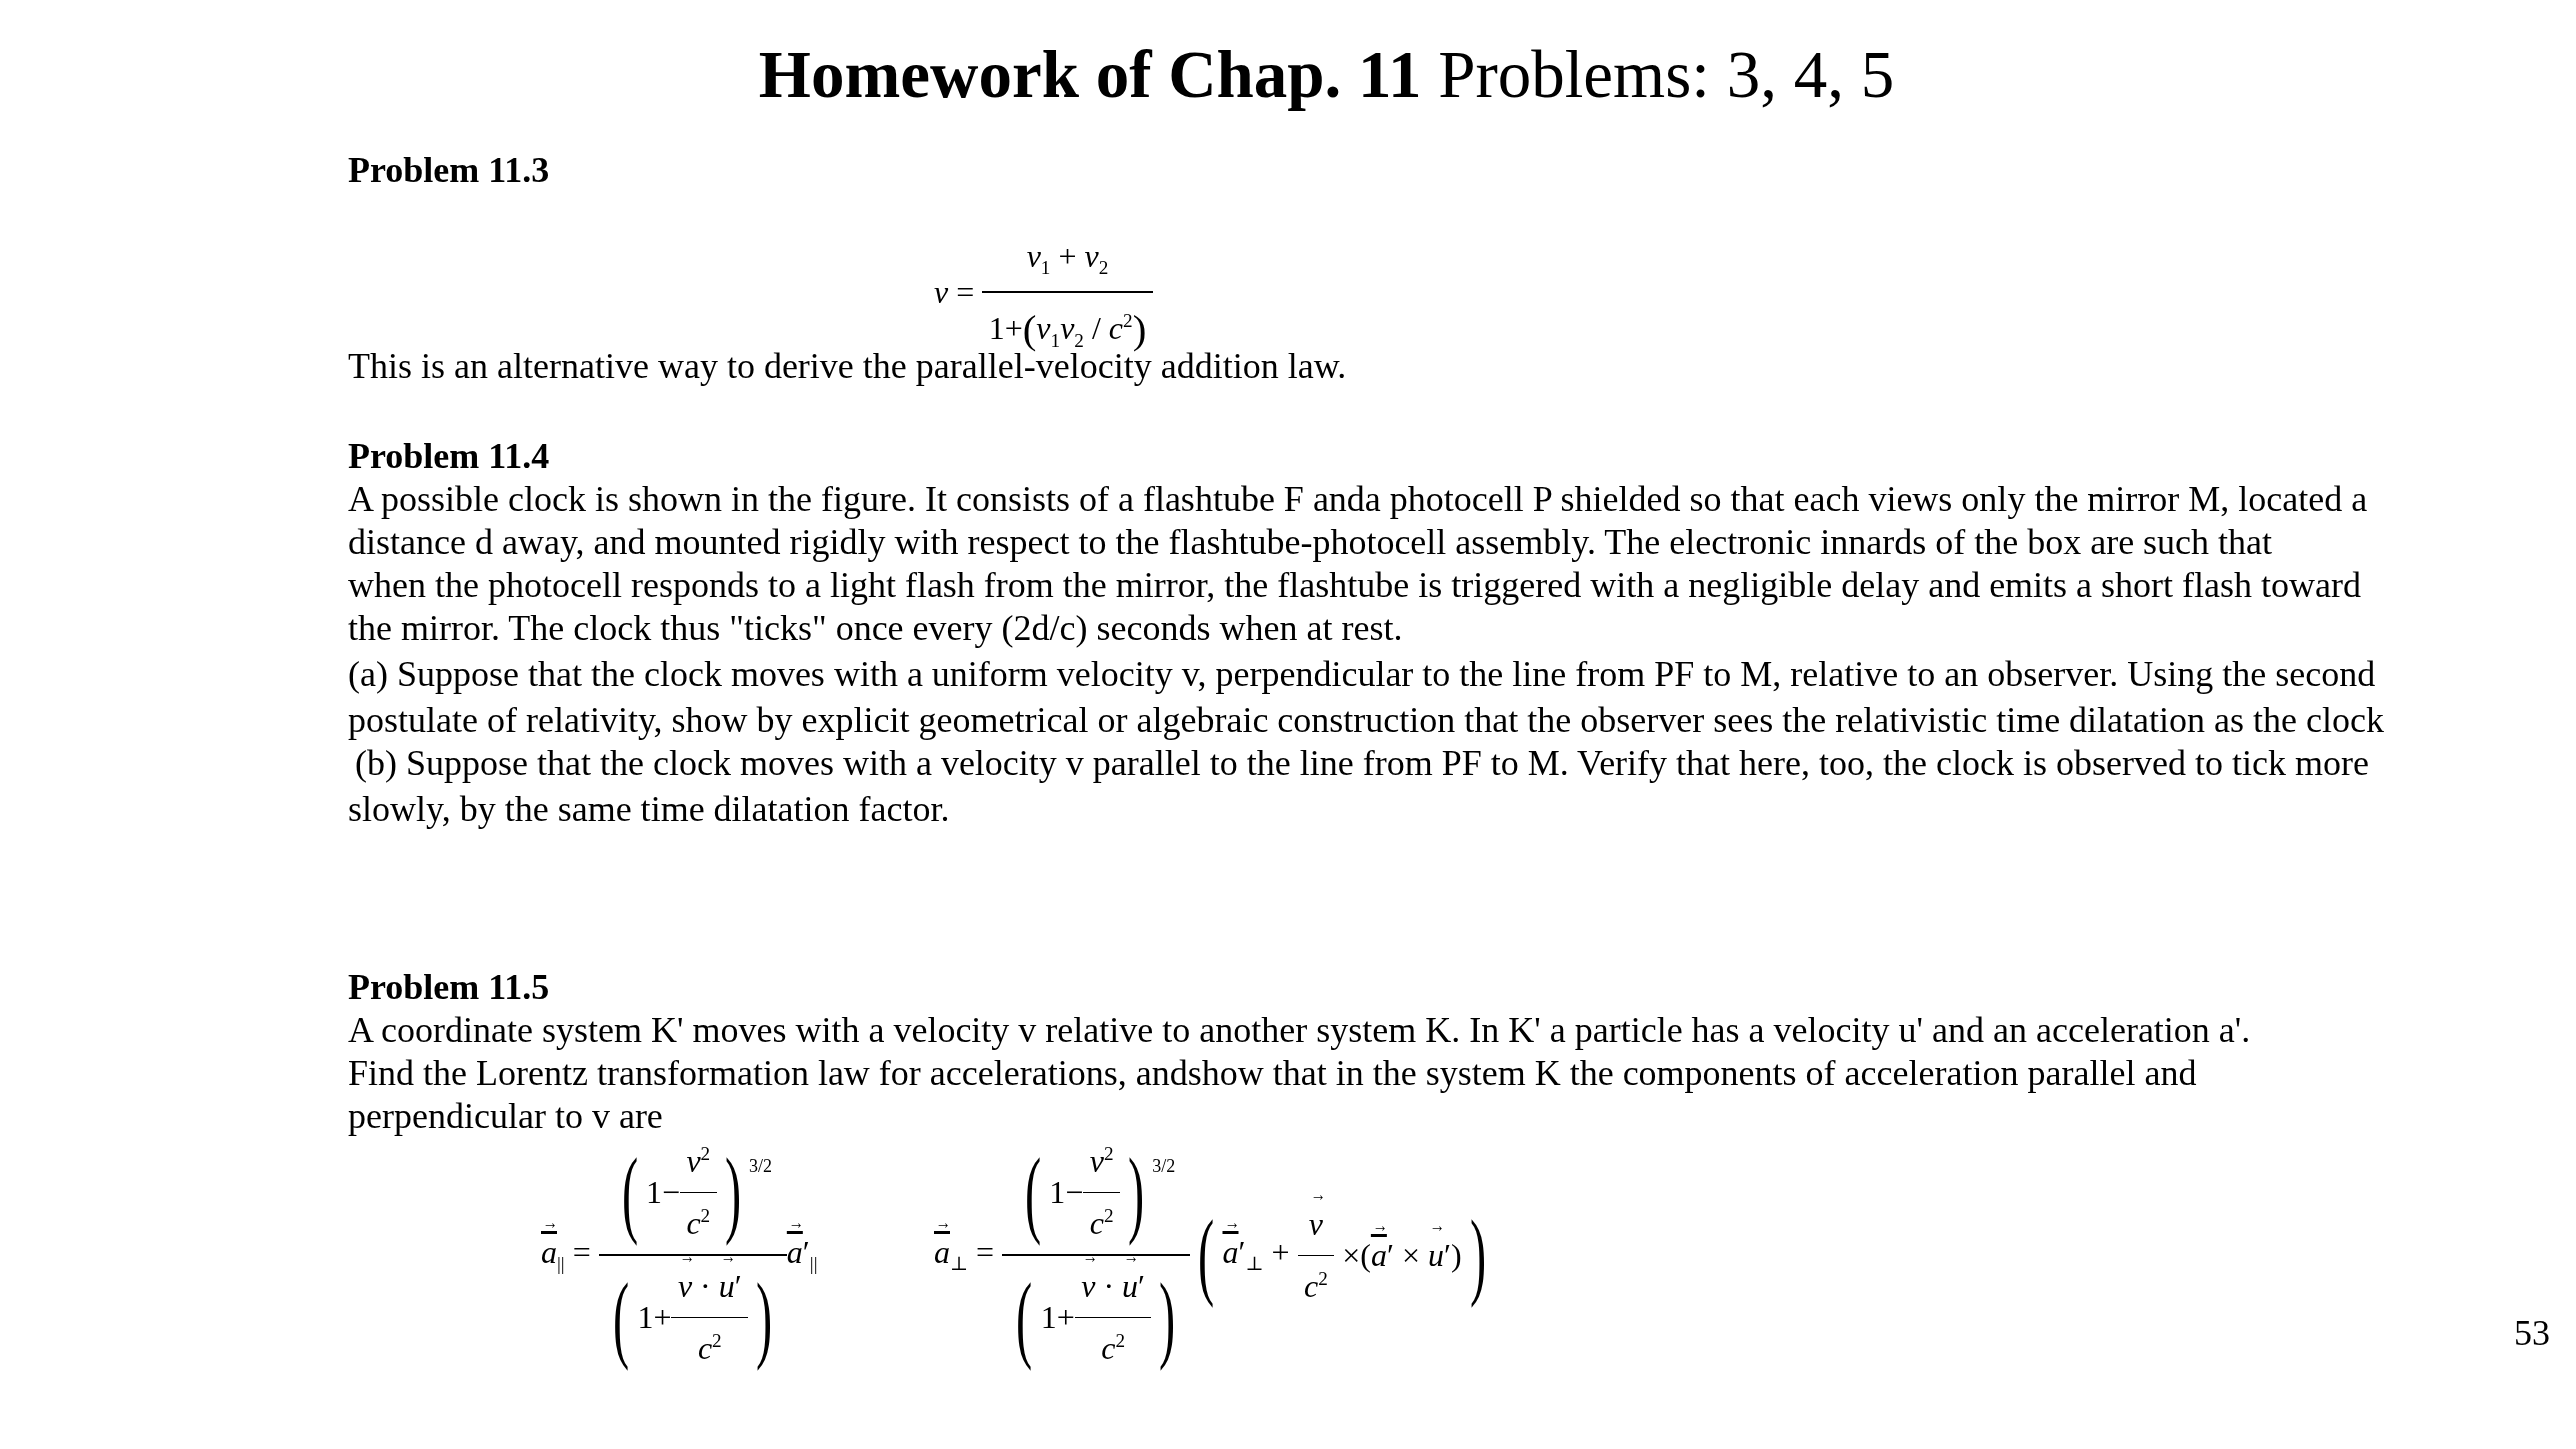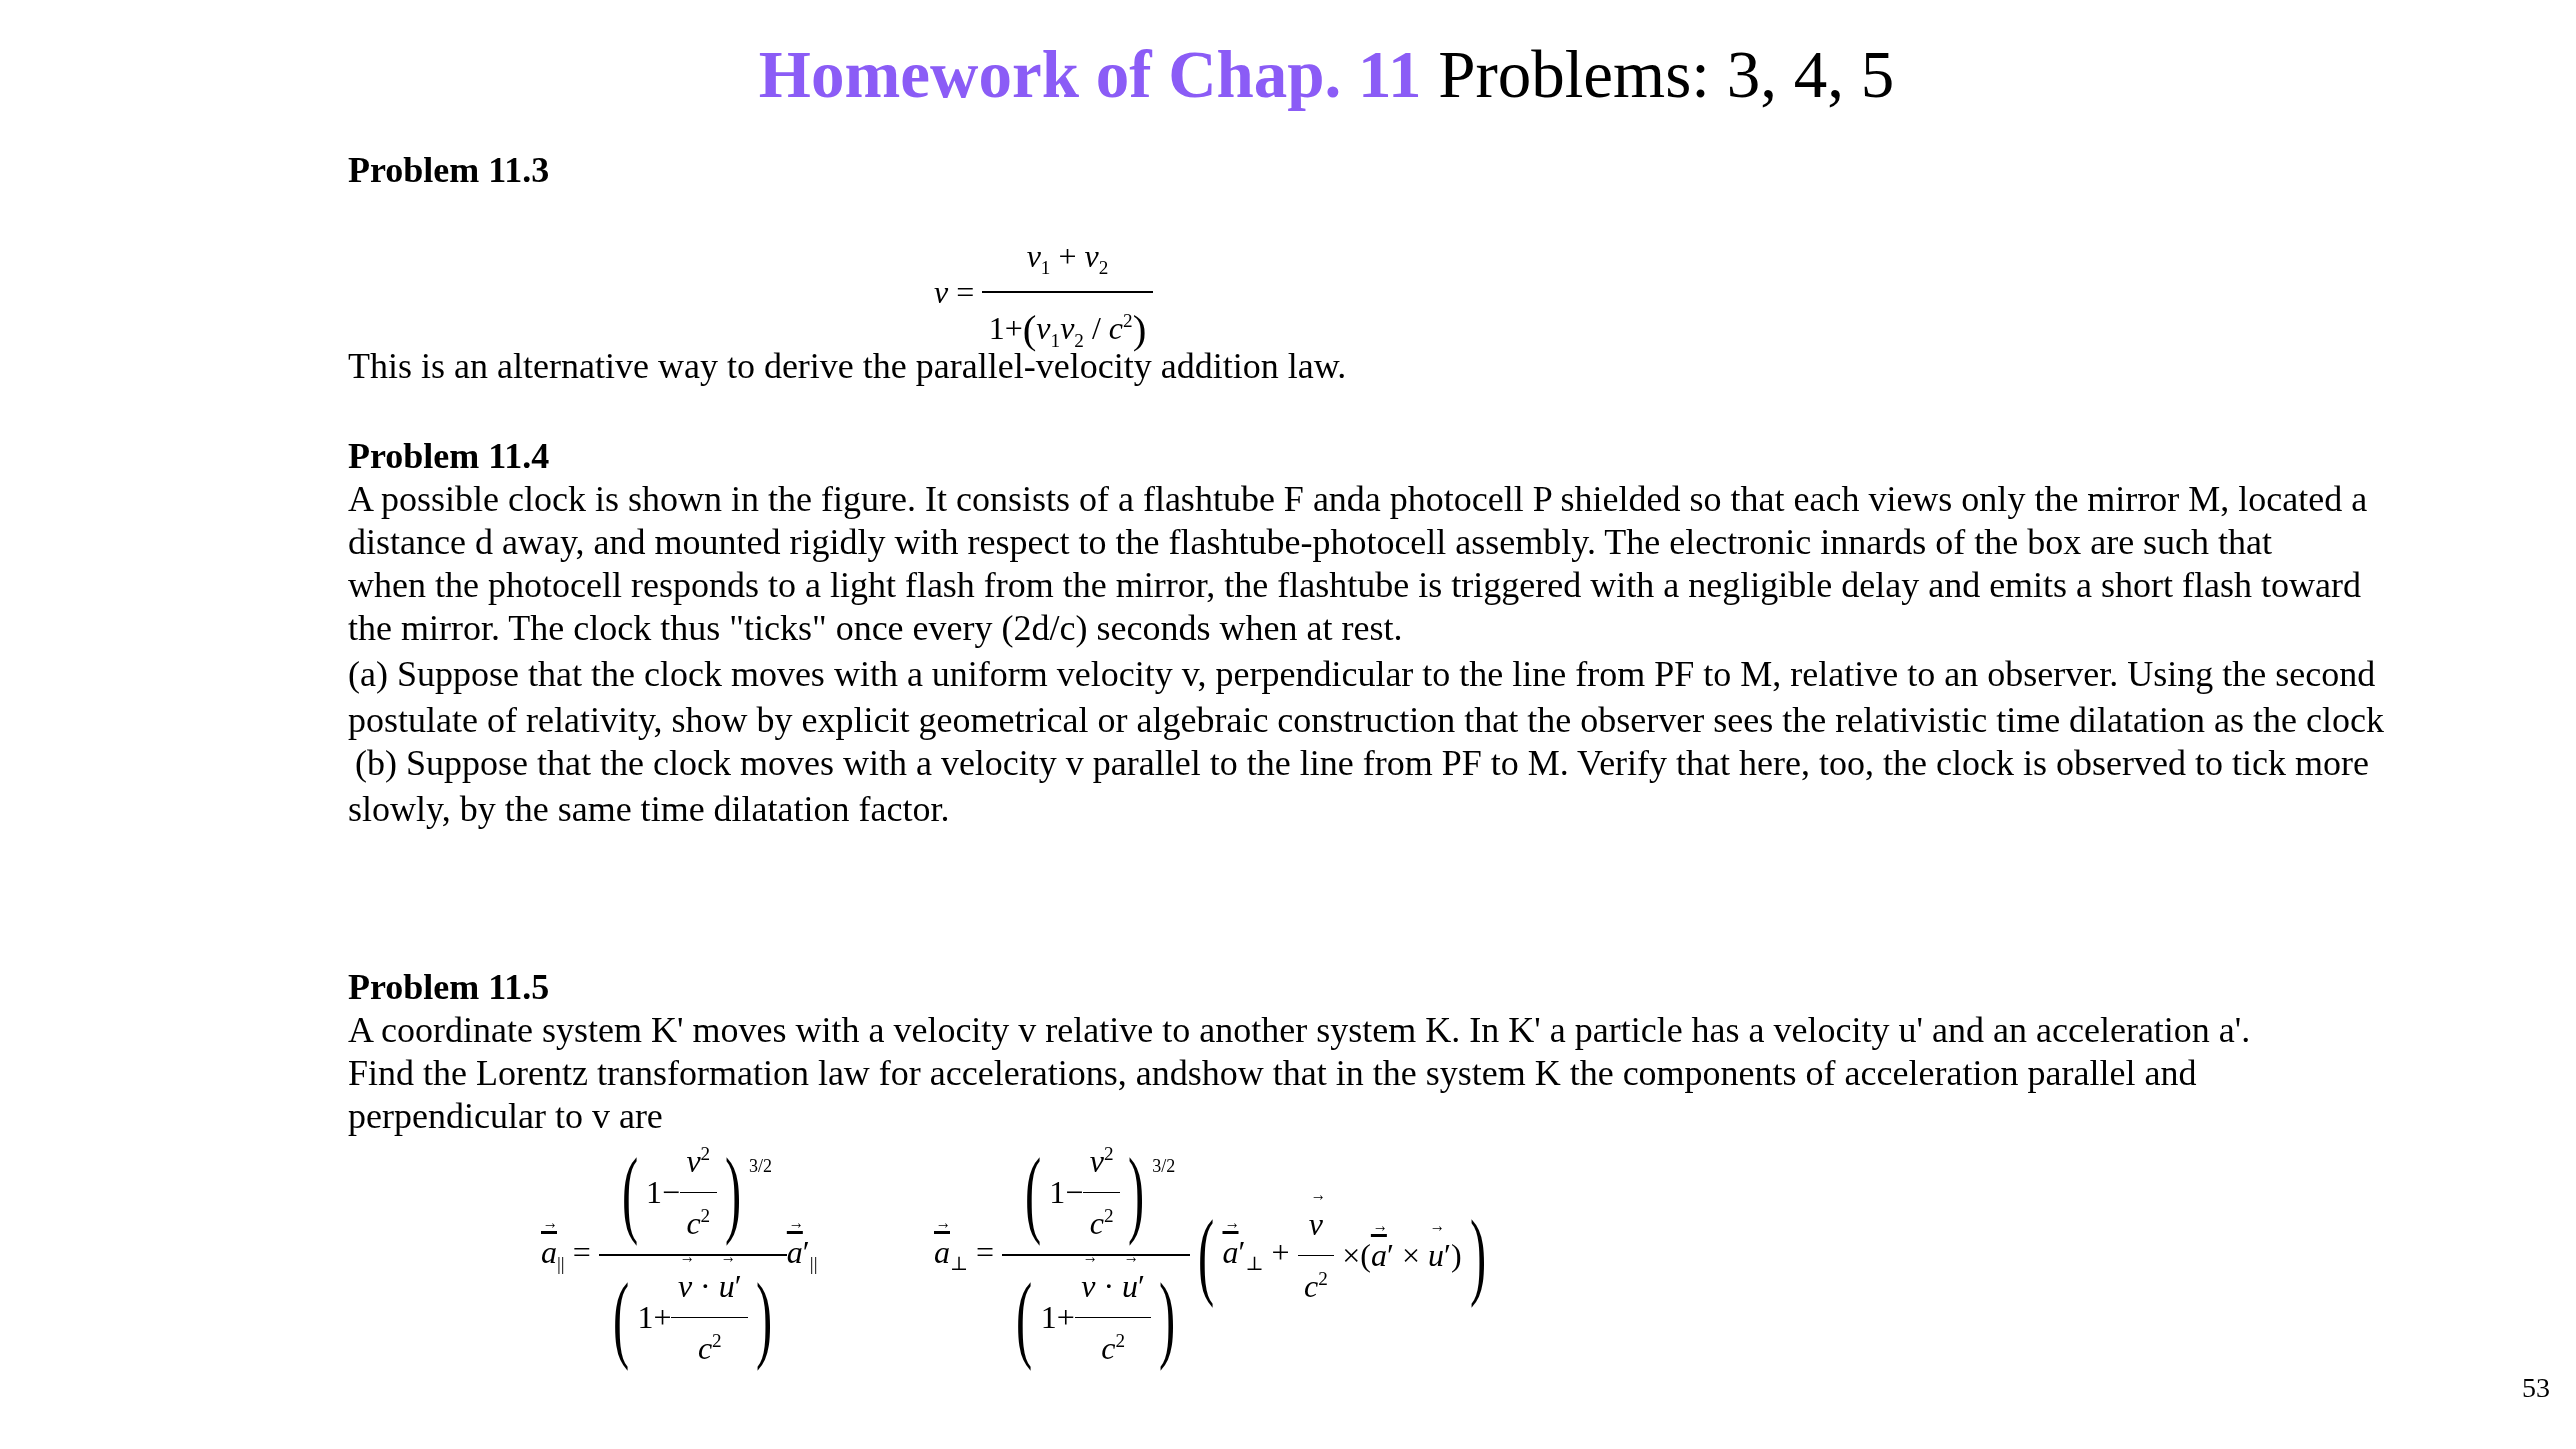--- a/index.html
+++ b/index.html
@@ -1,36 +1,36 @@
 <!DOCTYPE html>
 <html style="font-size:10.3px"><head>
   <meta charset="utf-8">
   <style>
     html, body { margin:0; padding:0; background:#ffffff; }
     body { width:2576px; height:1449px; position:relative; overflow:hidden;
            font-family:"Liberation Serif","DejaVu Serif",serif; color:#000; }
     .title { position:absolute; top:32px; left:0; width:2653px; text-align:center;
              font-size:67px; line-height:84px; }
-    .title .blue { color:#8b5cf6; font-weight:bold; }
+    .title .blue { color:#000000; font-weight:bold; }
     .block { position:absolute; left:348px; font-size:36px; line-height:43px; white-space:nowrap; }
     .ph { font-weight:bold; }
     i.m { font-style:italic; }
     .line { display:block; height:43px; }
     .paren { font-size:41px; vertical-align:-3.9px; }
     .vec { position:relative; display:inline-block; font-style:italic; }
     .vec::before { content:"\2192"; position:absolute; top:-22px; left:0; right:0; text-align:center;
                    font-style:normal; font-size:19.3px; transform:scaleX(0.8); }
     .eq { position:absolute; font-size:32px; }
     .frac { display:inline-flex; flex-direction:column; align-items:center; vertical-align:middle;gap:12px; }
     .frac .num { padding:0 6.4px; }
     .frac .bar { width:100%; border-top:2.6px solid #000; }
     .frac.thin .bar { border-top-width:1.3px; }
     sub, sup { font-size:60%; }
     .mid-paren { font-size:97px; line-height:0.9; transform:scaleX(0.5); display:inline-block; vertical-align:middle; }
-    .pagenum { position:absolute; right:26px; top:1372px; font-size:28px;margin-left:44px; }
+    .pagenum { position:absolute; right:26px; top:1312px; font-size:36px;margin-left:44px; }
     .sup32 { display:inline-block; font-size:18px; vertical-align:top; position:relative; top:-26px; }
   </style>
 </head>
 <body>
 
 <div class="title">
   <span class="blue">Homework of Chap. 11</span>
   <span>Problems: 3, 4, 5</span>
 </div>
 

